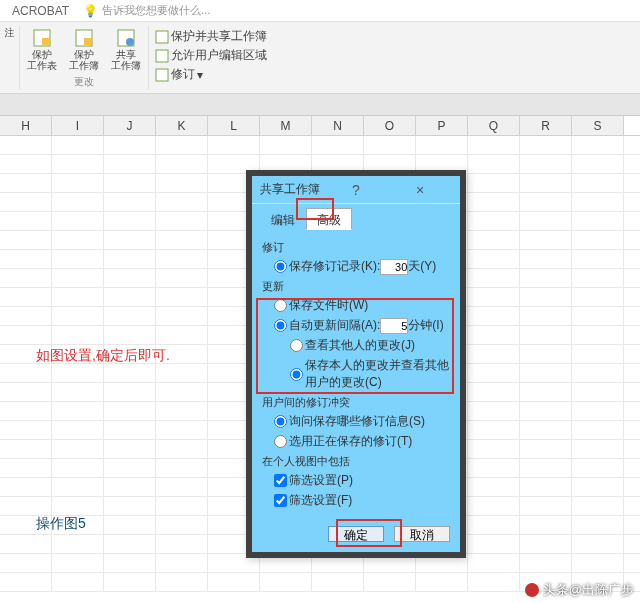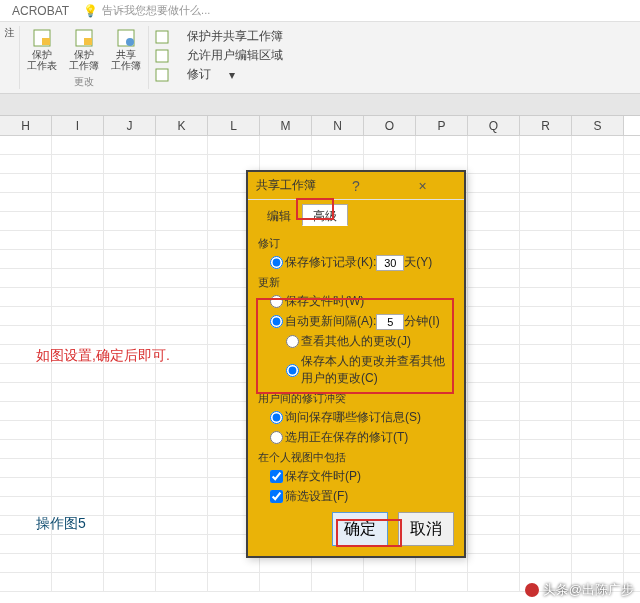--- a/index.html
+++ b/index.html
@@ -8,49 +8,49 @@
 .menubar .tab{color:#666;margin-right:14px}
 .menubar .bulb{color:#999;font-size:11px}
 .ribbon{height:72px;background:#f3f3f3;display:flex;align-items:flex-start;padding:4px 0;border-bottom:1px solid #d4d4d4}
 .rgrp{display:flex;flex-direction:column;align-items:center;height:100%;border-right:1px solid #e0e0e0;padding:0 6px}
 .rgrp-items{display:flex;gap:10px}
 .rbtn{display:flex;flex-direction:column;align-items:center;justify-content:center;width:32px;padding-top:2px;cursor:pointer}
 .rbtn svg{margin-bottom:1px}
 .rbtn span{font-size:10px;line-height:11px;color:#444;text-align:center}
 .rgrp-lbl{font-size:10px;color:#888;margin-top:auto}
 .rtxt{display:flex;flex-direction:column;gap:2px;padding:2px 6px}
-.rtxt div{font-size:11px;color:#444;display:flex;align-items:center;gap:18px}
+.rtxt div{font-size:11px;color:#444;display:flex;align-items:center;gap:2px}
 .strip{height:22px;background:#e6e6e6;border-bottom:1px solid #ccc}
 .sheet{position:relative}
 .colhdr{display:flex;height:20px;border-bottom:1px solid #d0d0d0}
 .colhdr div{width:52px;border-right:1px solid #d0d0d0;text-align:center;color:#444;line-height:20px;background:#f0f0f0}
 .rows{height:470px}
 .row{height:19px;border-bottom:1px solid #e8e8e8;display:flex}
 .row div{width:52px;border-right:1px solid #e8e8e8}
 .anno1{position:absolute;left:36px;top:347px;color:#d93030;font-size:14px}
 .anno2{position:absolute;left:36px;top:515px;color:#0c4a6e;font-size:14px}
-.dlg{position:absolute;left:246px;top:170px;width:220px;height:388px;background:#eab308;border:2px solid #404040;box-shadow:2px 2px 8px rgba(0,0,0,.2)}
+.dlg{position:absolute;left:246px;top:170px;width:220px;height:388px;background:#7dd3fc;border:6px solid #404040;box-shadow:2px 2px 8px rgba(0,0,0,.2)}
 .dlg-title{height:28px;display:flex;align-items:center;padding:0 8px;border-bottom:1px solid #e0e0e0}
 .dlg-title span{flex:1;color:#333}
 .dlg-title .x{width:28px;text-align:center;color:#555;cursor:pointer;font-size:14px}
 .tabs{height:26px;display:flex;padding:4px 8px 0}
 .tabitem{padding:3px 10px;border:1px solid transparent;cursor:pointer;color:#333}
 .tabitem.active{border:1px solid #aaa;border-bottom-color:#fff;background:#fff}
 .hlbox{border:2px solid #d93030;position:absolute}
 .bx1{left:296px;top:198px;width:38px;height:22px}
 .bx2{left:256px;top:298px;width:198px;height:96px}
 .bx3{left:336px;top:519px;width:66px;height:28px}
 .dlg-body{padding:6px 10px;color:#333}
 .sect{font-size:11px;margin:4px 0 3px;color:#333}
 .opt{display:flex;align-items:center;margin:3px 0 3px 12px;font-size:11px}
 .opt input[type=radio],.opt input[type=checkbox]{margin-right:2px}
-.spin{width:28px;height:16px;border:1px solid #aaa;text-align:center;font-size:11px;padding:0}
+.spin{width:28px;height:16px;border:1px solid #aaa;text-align:right;font-size:11px;padding:0}
 .subopt{margin-left:28px}
 .btnrow{position:absolute;bottom:10px;right:10px;display:flex;gap:10px}
-.btn{width:56px;height:34px;border:1px solid #a0a0a0;background:#f0f0f0;cursor:pointer;font-size:16px}
+.btn{width:56px;height:16px;border:1px solid #a0a0a0;background:#f0f0f0;cursor:pointer;font-size:12px}
 .watermark{position:absolute;right:6px;bottom:4px;color:#fff;font-size:13px;display:flex;align-items:center;gap:4px;text-shadow:0 0 3px #000}
 .watermark::before{content:"";display:inline-block;width:14px;height:14px;border-radius:50%;background:#c83030}
 </style>
 </head>
 <body>
 
 <div class="menubar">
   <span class="tab">ACROBAT</span>
   <span style="margin-right:4px">💡</span>
   <span class="bulb">告诉我您想要做什么...</span>
@@ -517,21 +517,21 @@
         <span>询问保存哪些修订信息(S)</span>
       </div>
     <div class="opt">
         <input type="radio" style="">
         <span>选用正在保存的修订(T)</span>
       </div>
 
     <div class="sect">在个人视图中包括</div>
     <div class="opt">
         <input type="checkbox" checked="" style="">
-        <span>保存文件时(P)</span>
+        <span>筛选设置(P)</span>
       </div>
     <div class="opt">
         <input type="checkbox" checked="" style="">
         <span>筛选设置(F)</span>
       </div>
   </div>
   <div class="btnrow">
     <button class="btn" style="border:1px solid #5b9bd5;background:#e5eef7">确定</button>
     <button class="btn">取消</button>
   </div>

